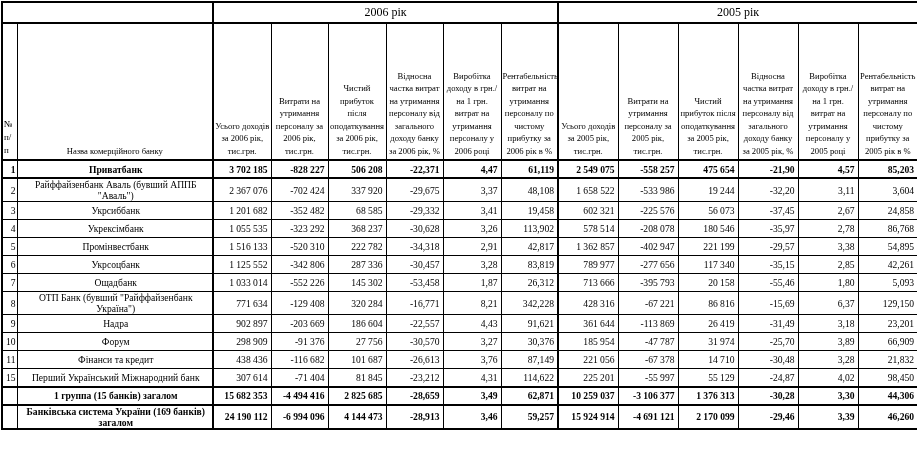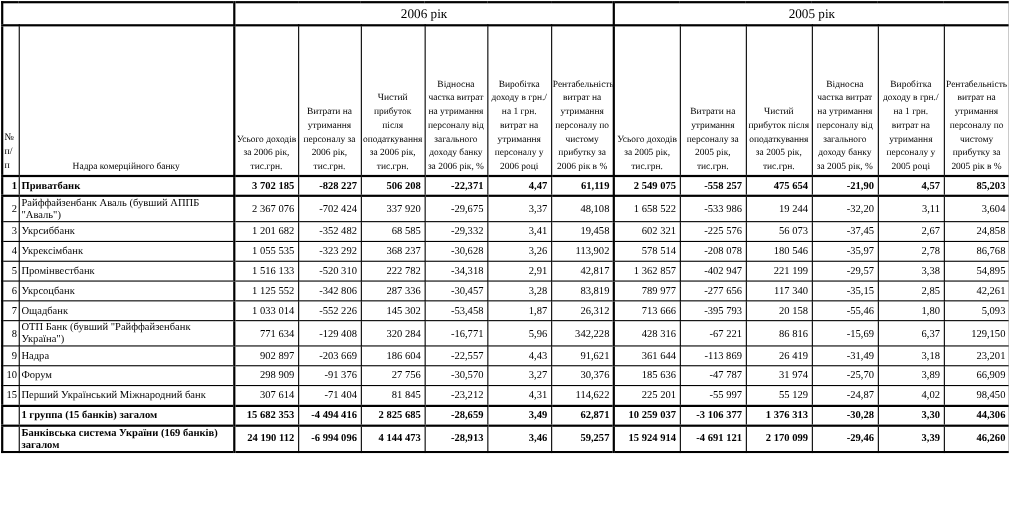--- a/index.html
+++ b/index.html
@@ -34,21 +34,21 @@
   tr.header th.num-col{
     text-align:left;
     padding-left:1px;
     white-space:pre-line;
     font-size:9px;
   }
   
   tbody tr{height:18px;}
   tbody td{font-size:9.6px;vertical-align:middle;}
   td.num-col{text-align:right;padding-right:1px;}
-  td.name-col{text-align:left;padding-left:2px;}
+  td.name-col{text-align:center;padding-left:2px;}
   td.val{text-align:right;padding-right:3px;}
   .name-col{border-right-width:2px;}
   .grp-end{border-right-width:2px;}
   tr.bold td{font-weight:bold;}
   tr.first-bank td{border-bottom-width:2px;}
   tr.total td{border-top-width:2px;}
   .num-col{width:15px;}
 </style>
 </head>
 <body>
@@ -72,21 +72,21 @@
   </colgroup>
   <thead>
     <tr class="band">
       <td colspan="2" class="name-col"></td>
       <td colspan="6" class="grp-end">2006 рік</td>
       <td colspan="6">2005 рік</td>
     </tr>
     <tr class="header">
       <th class="num-col">№
 п/п</th>
-      <th class="name-col">Надра комерційного банку</th>
+      <th class="name-col">Назва комерційного банку</th>
       <th>Усього доходів за 2006 рік, тис.грн.</th>
       <th>Витрати на утримання персоналу за 2006 рік, тис.грн.</th>
       <th>Чистий прибуток після оподаткування за 2006 рік, тис.грн.</th>
       <th>Відносна частка витрат на утримання персоналу від загального доходу банку за 2006 рік, %</th>
       <th>Виробітка доходу в грн./ на 1 грн. витрат на утримання персоналу у 2006 році</th>
       <th class="grp-end">Рентабельність витрат на утримання персоналу по чистому прибутку за 2006 рік в %</th>
       <th>Усього доходів за 2005 рік, тис.грн.</th>
       <th>Витрати на утримання персоналу за 2005 рік, тис.грн.</th>
       <th>Чистий прибуток після оподаткування за 2005 рік, тис.грн.</th>
       <th>Відносна частка витрат на утримання персоналу від загального доходу банку за 2005 рік, %</th>
@@ -207,21 +207,21 @@
         <td class="val">1,80</td>
         <td class="val">5,093</td>
       </tr>
       <tr>
         <td class="num-col">8</td>
         <td class="name-col">ОТП Банк (бувший "Райффайзенбанк Україна")</td>
         <td class="val">771 634</td>
         <td class="val">-129 408</td>
         <td class="val">320 284</td>
         <td class="val">-16,771</td>
-        <td class="val">5,96</td>
+        <td class="val">8,21</td>
         <td class="val grp-end">342,228</td>
         <td class="val">428 316</td>
         <td class="val">-67 221</td>
         <td class="val">86 816</td>
         <td class="val">-15,69</td>
         <td class="val">6,37</td>
         <td class="val">129,150</td>
       </tr>
       <tr>
         <td class="num-col">9</td>
@@ -241,26 +241,42 @@
       </tr>
       <tr>
         <td class="num-col">10</td>
         <td class="name-col">Форум</td>
         <td class="val">298 909</td>
         <td class="val">-91 376</td>
         <td class="val">27 756</td>
         <td class="val">-30,570</td>
         <td class="val">3,27</td>
         <td class="val grp-end">30,376</td>
-        <td class="val">185 636</td>
+        <td class="val">185 954</td>
         <td class="val">-47 787</td>
         <td class="val">31 974</td>
         <td class="val">-25,70</td>
         <td class="val">3,89</td>
         <td class="val">66,909</td>
+      </tr>
+      <tr>
+        <td class="num-col">11</td>
+        <td class="name-col">Фінанси та кредит</td>
+        <td class="val">438 436</td>
+        <td class="val">-116 682</td>
+        <td class="val">101 687</td>
+        <td class="val">-26,613</td>
+        <td class="val">3,76</td>
+        <td class="val grp-end">87,149</td>
+        <td class="val">221 056</td>
+        <td class="val">-67 378</td>
+        <td class="val">14 710</td>
+        <td class="val">-30,48</td>
+        <td class="val">3,28</td>
+        <td class="val">21,832</td>
       </tr>
       <tr>
         <td class="num-col">15</td>
         <td class="name-col">Перший Український Міжнародний банк</td>
         <td class="val">307 614</td>
         <td class="val">-71 404</td>
         <td class="val">81 845</td>
         <td class="val">-23,212</td>
         <td class="val">4,31</td>
         <td class="val grp-end">114,622</td>

